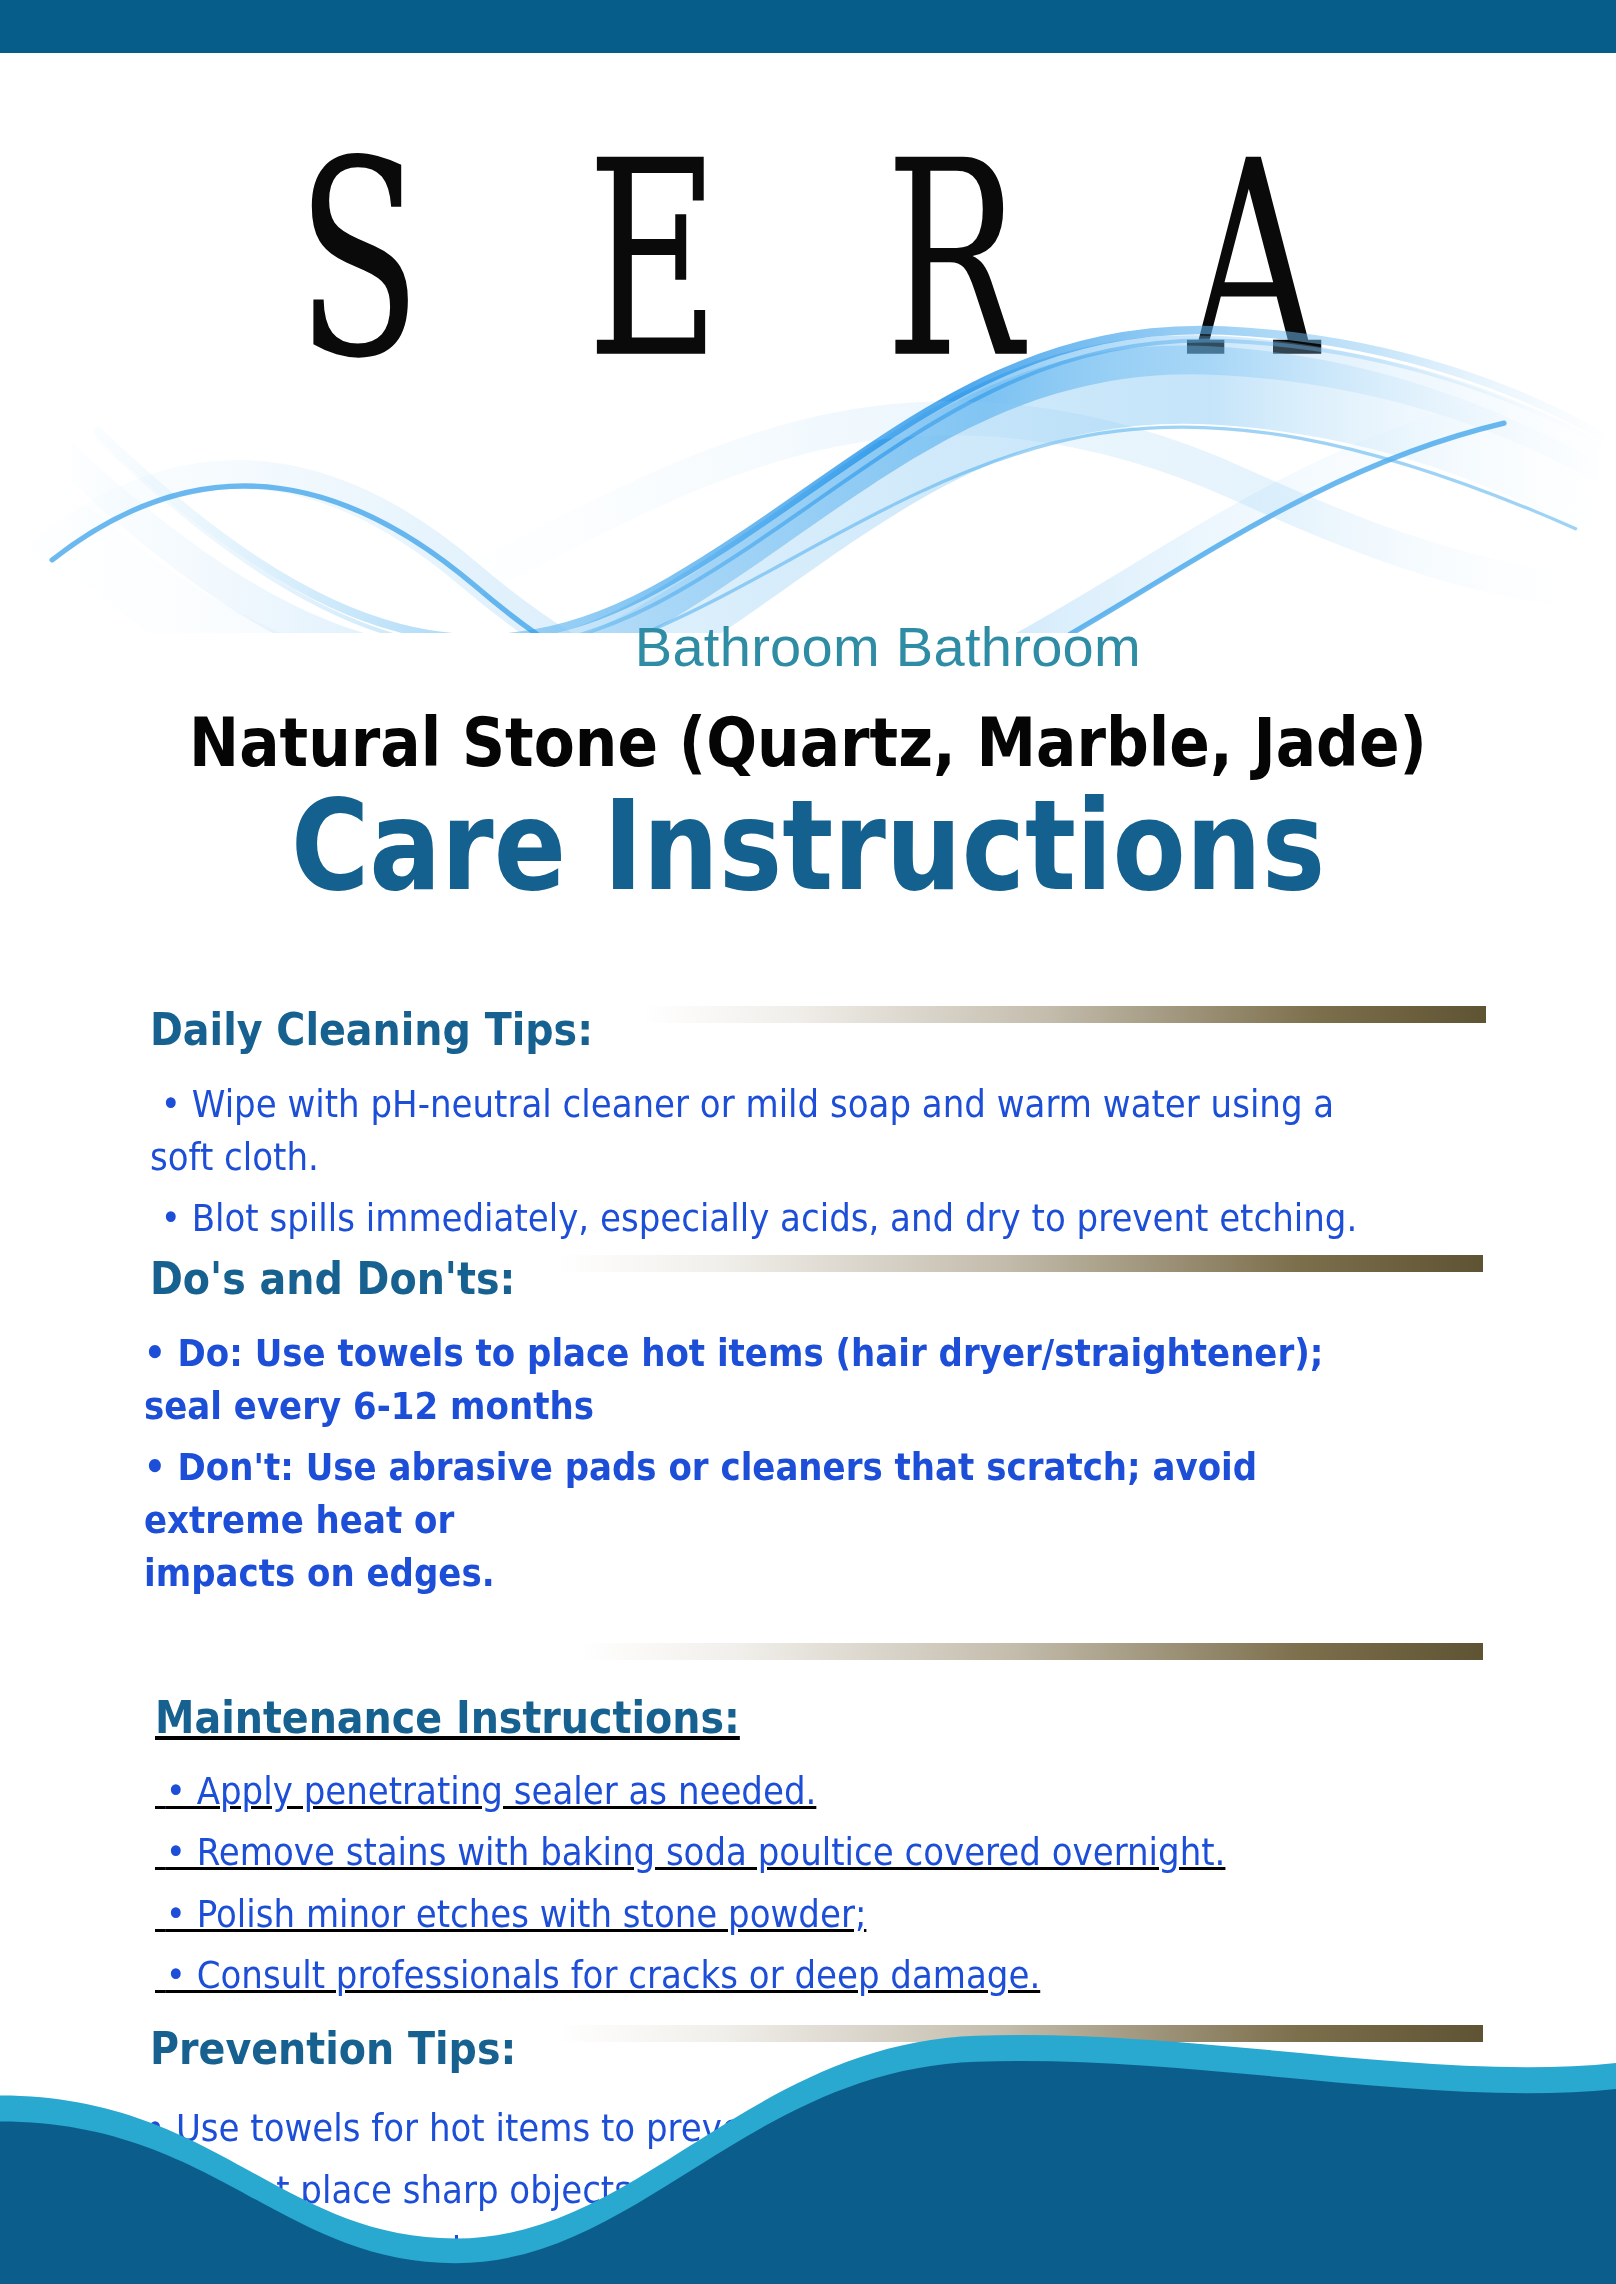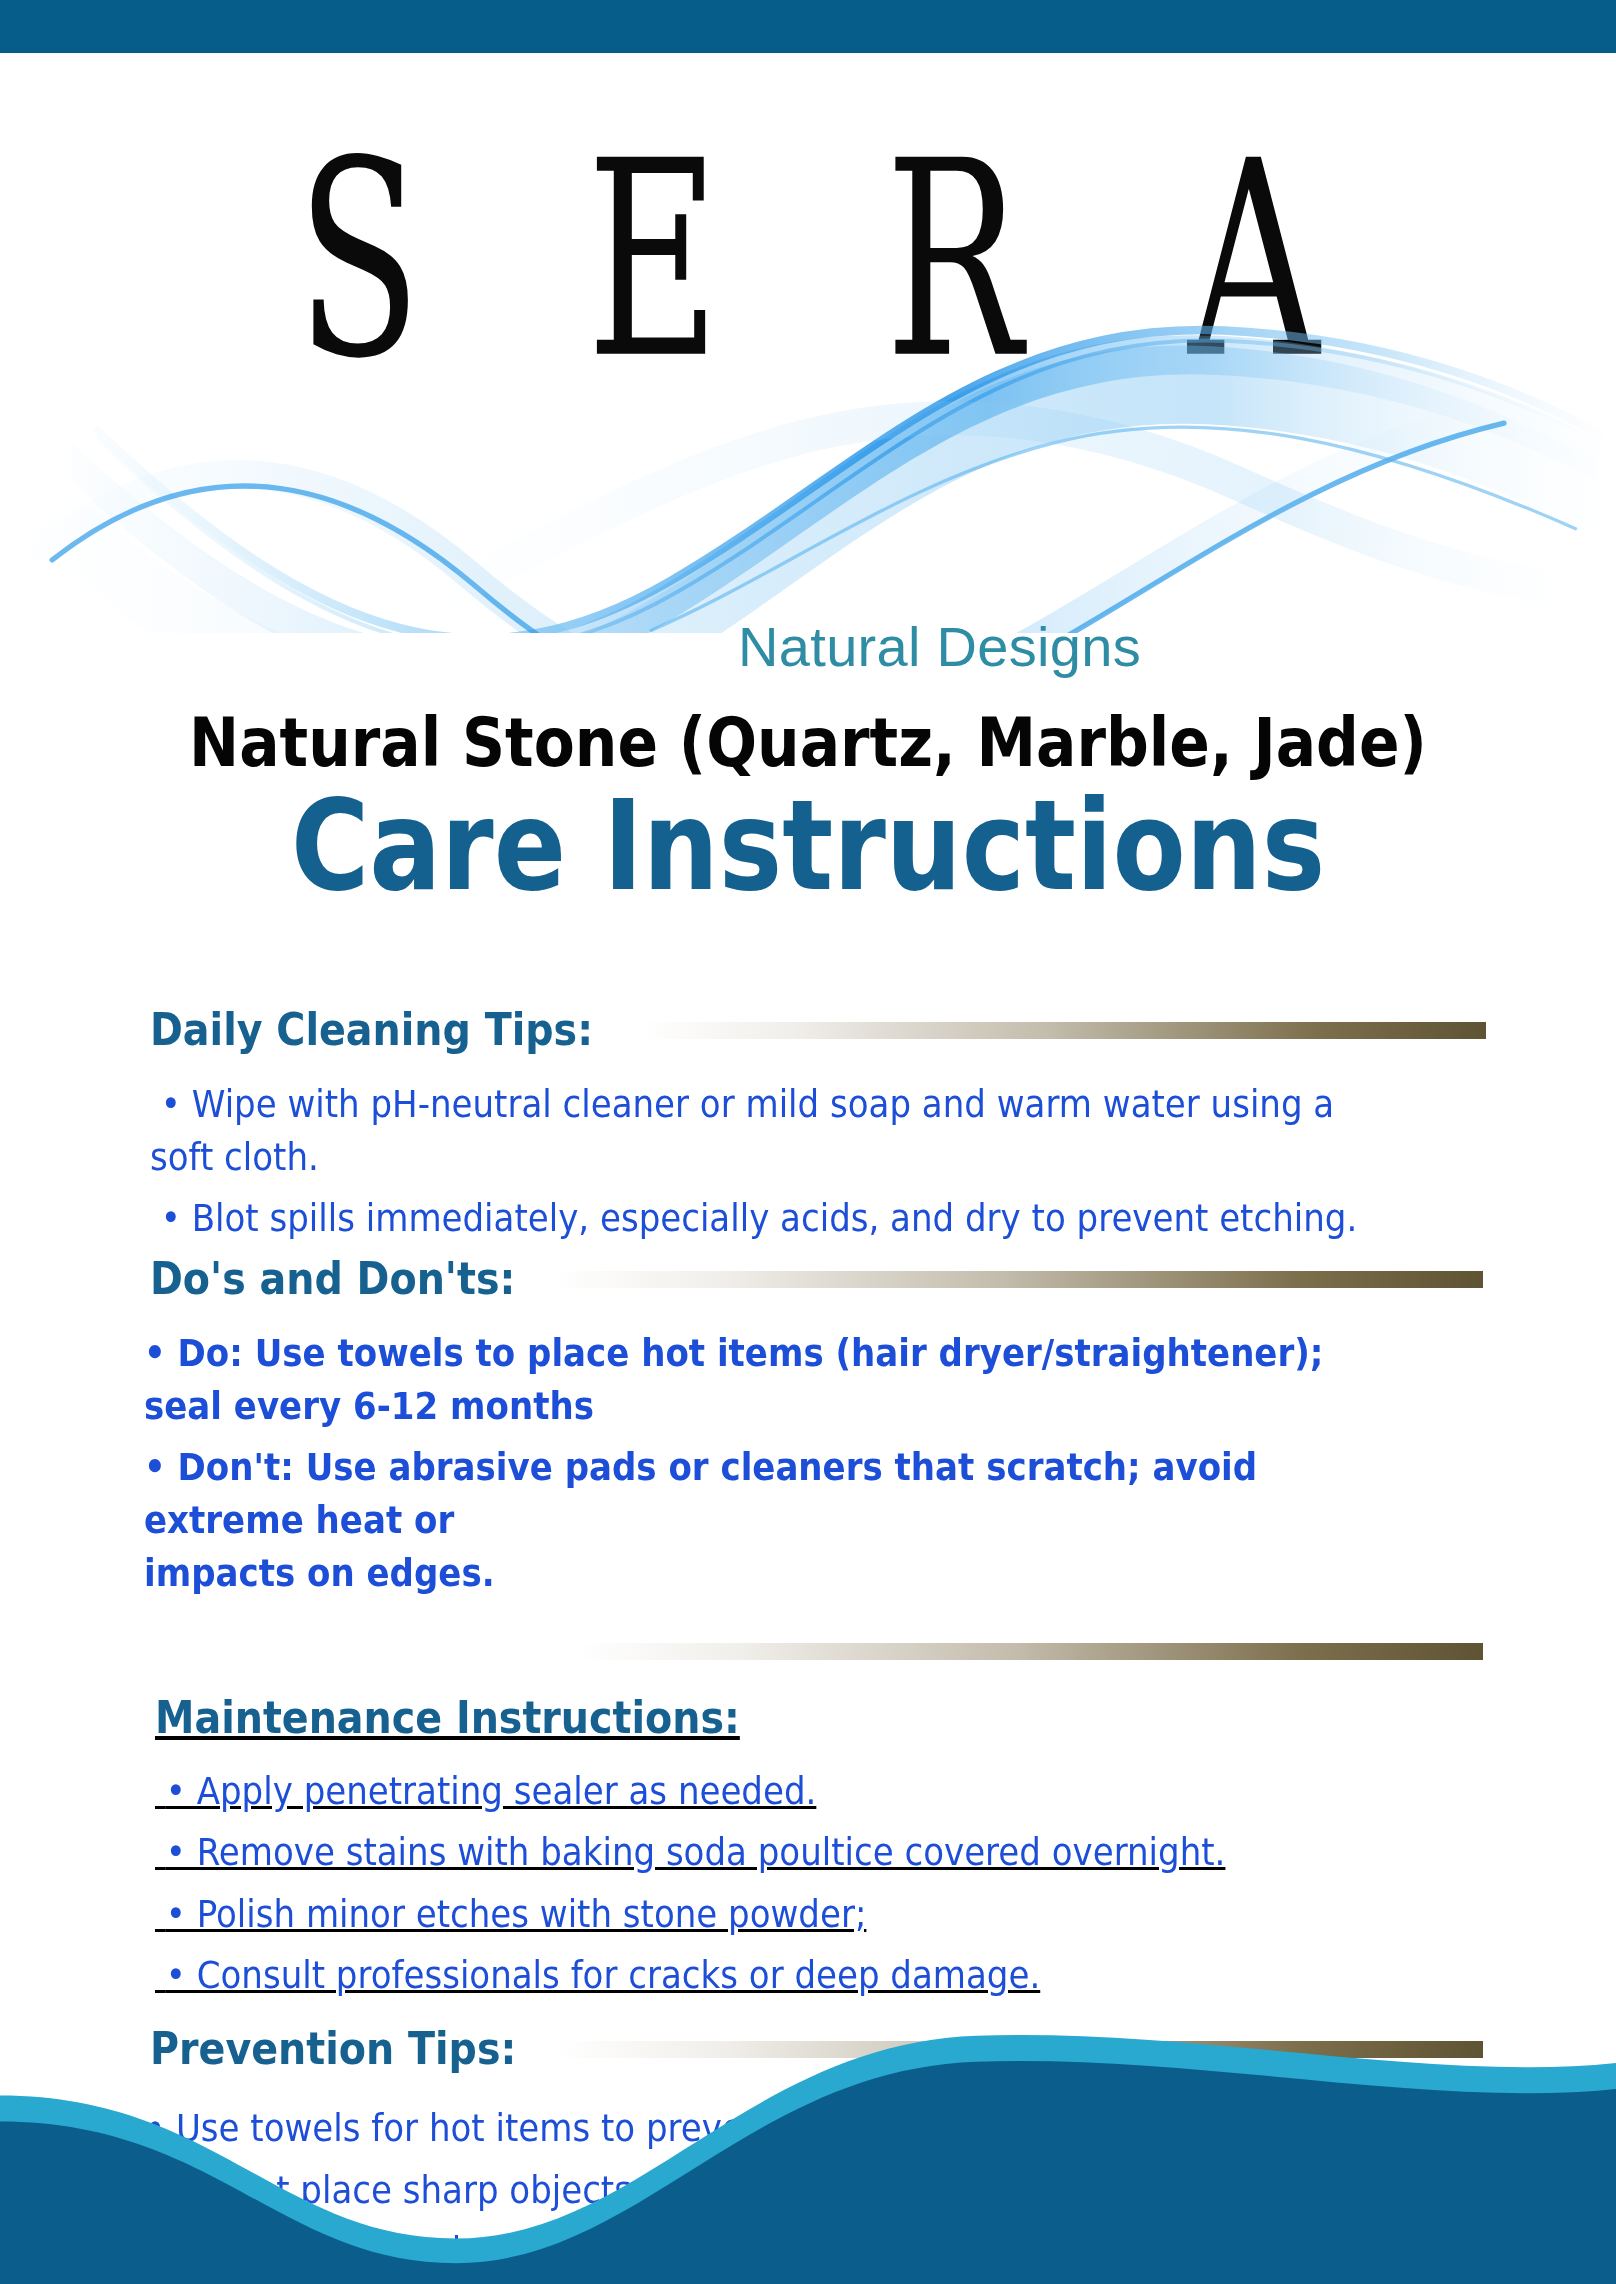--- a/index.html
+++ b/index.html
@@ -105,21 +105,20 @@
     position: absolute;
     left: 0;
     top: 1006px;
     width: 1616px;
   }
 
   .section { position: relative; }
 
   .sec-head-row {
     display: flex;
-    align-items: center;
     width: 100%;
   }
   .sec-head {
     font-family: "DejaVu Sans", sans-serif;
     font-weight: 700;
     font-size: 44px;
     line-height: 1.1;
     color: #16618F;
     white-space: nowrap;
     transform: scaleX(0.90);
@@ -213,21 +212,21 @@
       <path d="M 150,262 C 505,600 755,662 1042,496 C 1330,330 1525,96 1888,112 C 2150,124 2348,208 2460,270" fill="none" stroke="url(#wg1)" stroke-width="6" stroke-opacity="0.75" stroke-linecap="round"></path>
 
       <path d="M 70,430 C 300,250 520,300 720,470 C 930,650 1180,760 1450,640 C 1720,520 1960,300 2300,220" fill="none" stroke="url(#wg2)" stroke-width="44" stroke-opacity="0.55" stroke-linecap="round"></path>
       <path d="M 80,448 C 310,268 530,318 730,488 C 940,668 1190,778 1460,658 C 1730,538 1970,318 2310,238" fill="none" stroke="#2E9BE8" stroke-width="8" stroke-opacity="0.70" stroke-linecap="round"></path>
 
       <path d="M 600,540 C 820,440 1000,320 1230,260 C 1470,198 1700,240 1900,330 C 2060,402 2220,470 2430,498" fill="none" stroke="url(#wg3)" stroke-width="52" stroke-opacity="0.45" stroke-linecap="round"></path>
 
       <path d="M 1000,556 C 1200,470 1380,330 1620,268 C 1860,206 2120,268 2420,400" fill="none" stroke="#4FAEEF" stroke-width="5" stroke-opacity="0.55" stroke-linecap="round"></path>
     </svg>
 
-    <div class="tagline">Natural Designs</div>
+    <div class="tagline">Bathroom Bathroom</div>
   </div>
 
   <div class="title-sub">Natural Stone (Quartz, Marble, Jade)</div>
   <div class="title-main">Care Instructions</div>
 
   <div class="content">
 
     <div class="section" style="padding:0 130px 0 150px;">
       <div class="sec-head-row">
         <div class="sec-head">Daily Cleaning Tips:</div>

